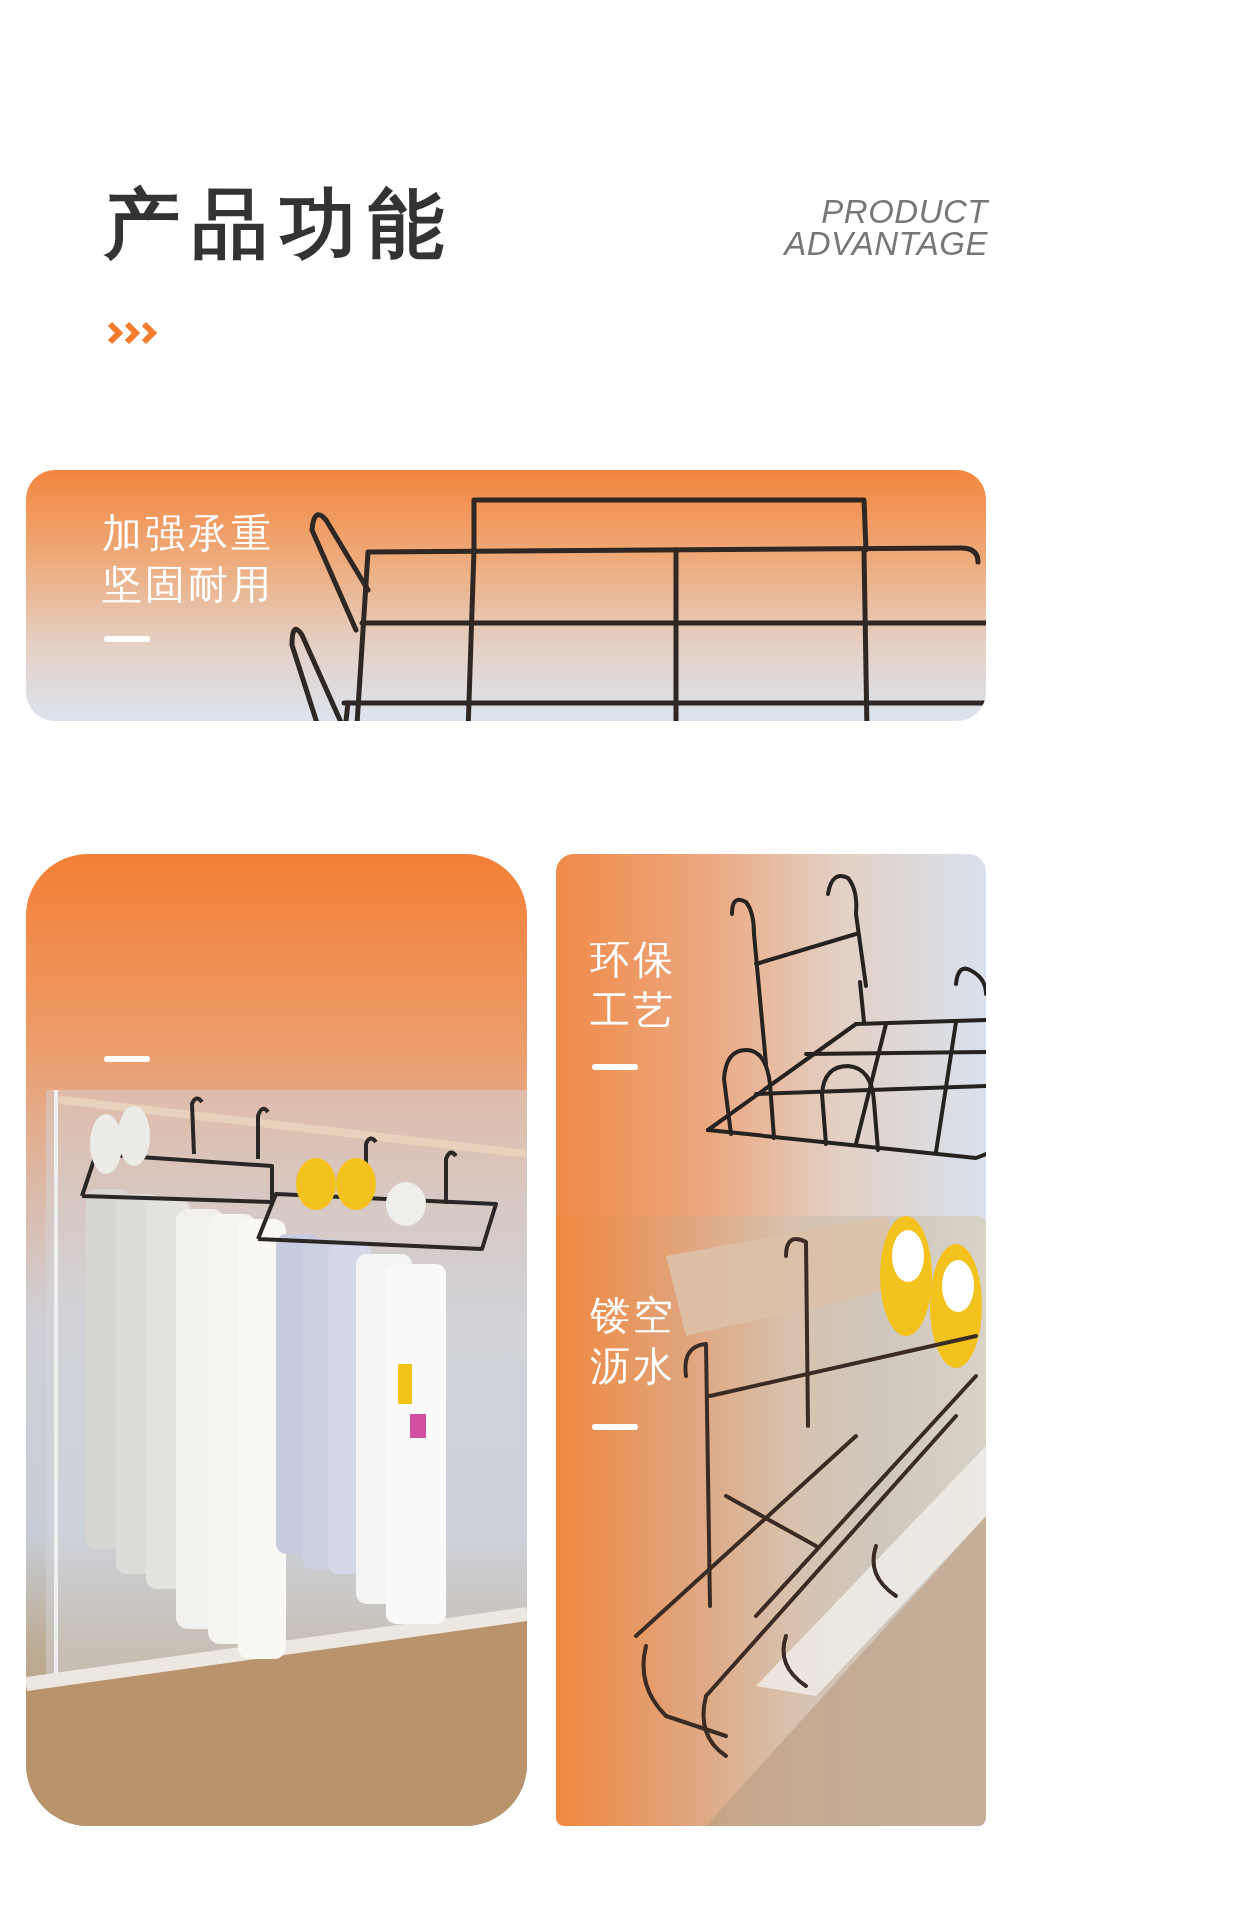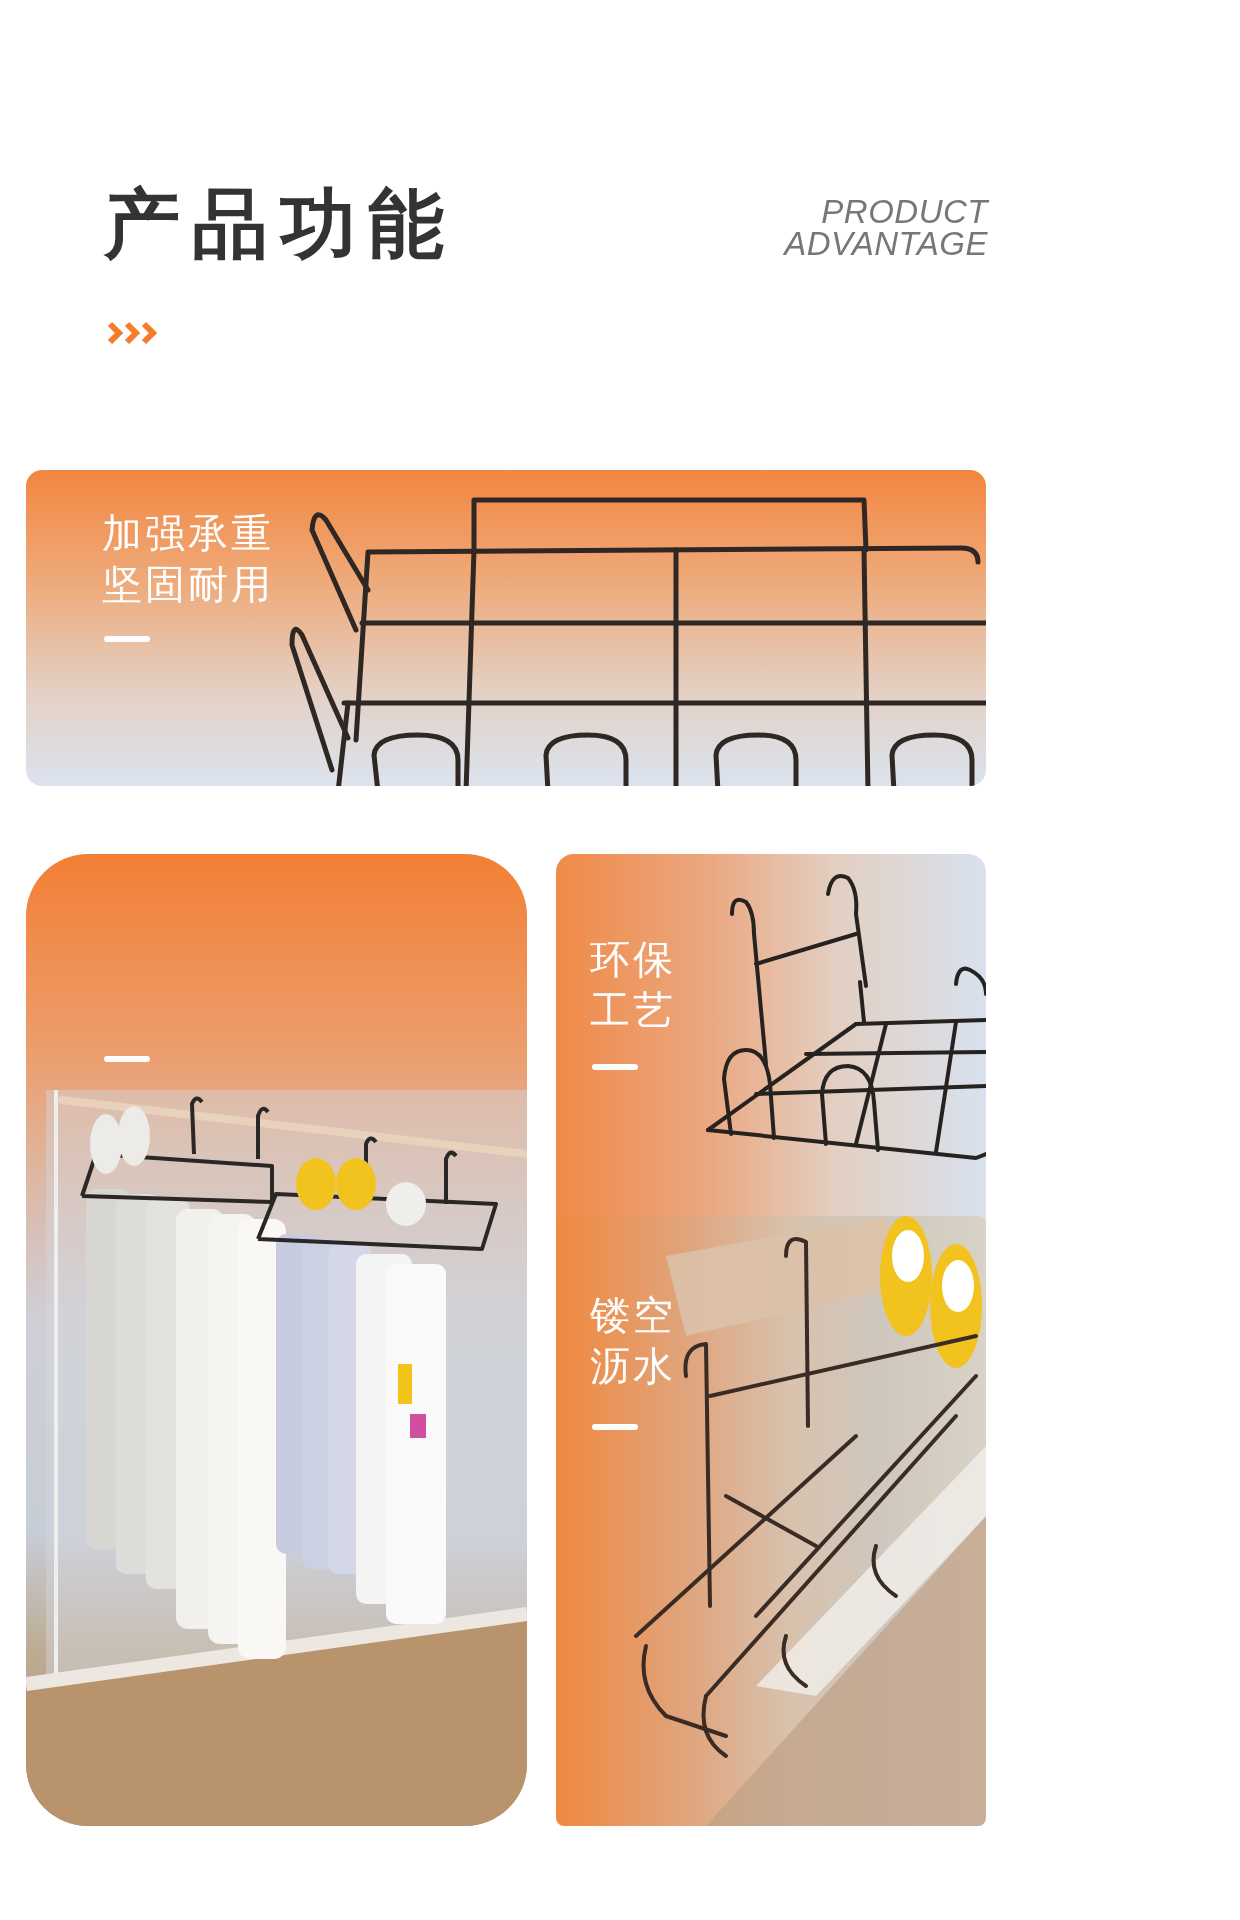--- a/index.html
+++ b/index.html
@@ -8,21 +8,21 @@
 
   .title-cn { position:absolute; left:104px; top:178px; font-size:76px; font-weight:bold; color:#333333; letter-spacing:12px; line-height:1.2;text-align:center; }
   .title-en { position:absolute; right:252px; top:196px; text-align:right; font-family:"Liberation Sans", sans-serif; font-style:italic; font-size:33px; color:#777777; line-height:32px; letter-spacing:0.5px;margin-left:7px; }
   .chevrons { position:absolute; left:107px; top:320px; width:54px; height:26px; }
 
   .card { position:absolute; overflow:hidden; }
   .card .label { position:absolute; color:#ffffff; font-size:40px; line-height:51px; font-weight:normal; letter-spacing:3px; white-space:pre-line; }
   .card .dash { position:absolute; width:46px; height:6px; border-radius:3px; background:#ffffff; }
   .card svg.art { position:absolute; left:0; top:0; }
 
-  #card1 { left:26px; top:470px; width:960px; height:316px; border-radius:16px;
+  #card1 { left:26px; top:470px; width:960px; height:251px; border-radius:29px;
            background:linear-gradient(180deg,#f38640 0%,#eeaa7a 35%,#e4d0c4 70%,#dbe3ef 100%);padding-left:18px; }
   #card2 { left:26px; top:854px; width:501px; height:972px; border-radius:62px;
            background:linear-gradient(180deg,#f37f35 0%,#ec9d6c 20%,#dcb9a6 34%,#cfcfd6 48%,#c7cdd6 70%,#bdab93 82%,#b29575 100%); }
   #card3 { left:556px; top:854px; width:430px; height:432px; border-radius:18px;
            background:linear-gradient(90deg,#f08a48 0%,#eba77f 35%,#e3cfc2 65%,#d8e1ee 100%); }
   #card4 { left:556px; top:1216px; width:430px; height:610px; border-radius:8px;
            background:linear-gradient(90deg,#f0883f 0%,#e0a47c 30%,#d8c2ae 55%,#cfc7bd 75%,#d9d2c6 100%); }
 </style>
 </head>
 <body>

